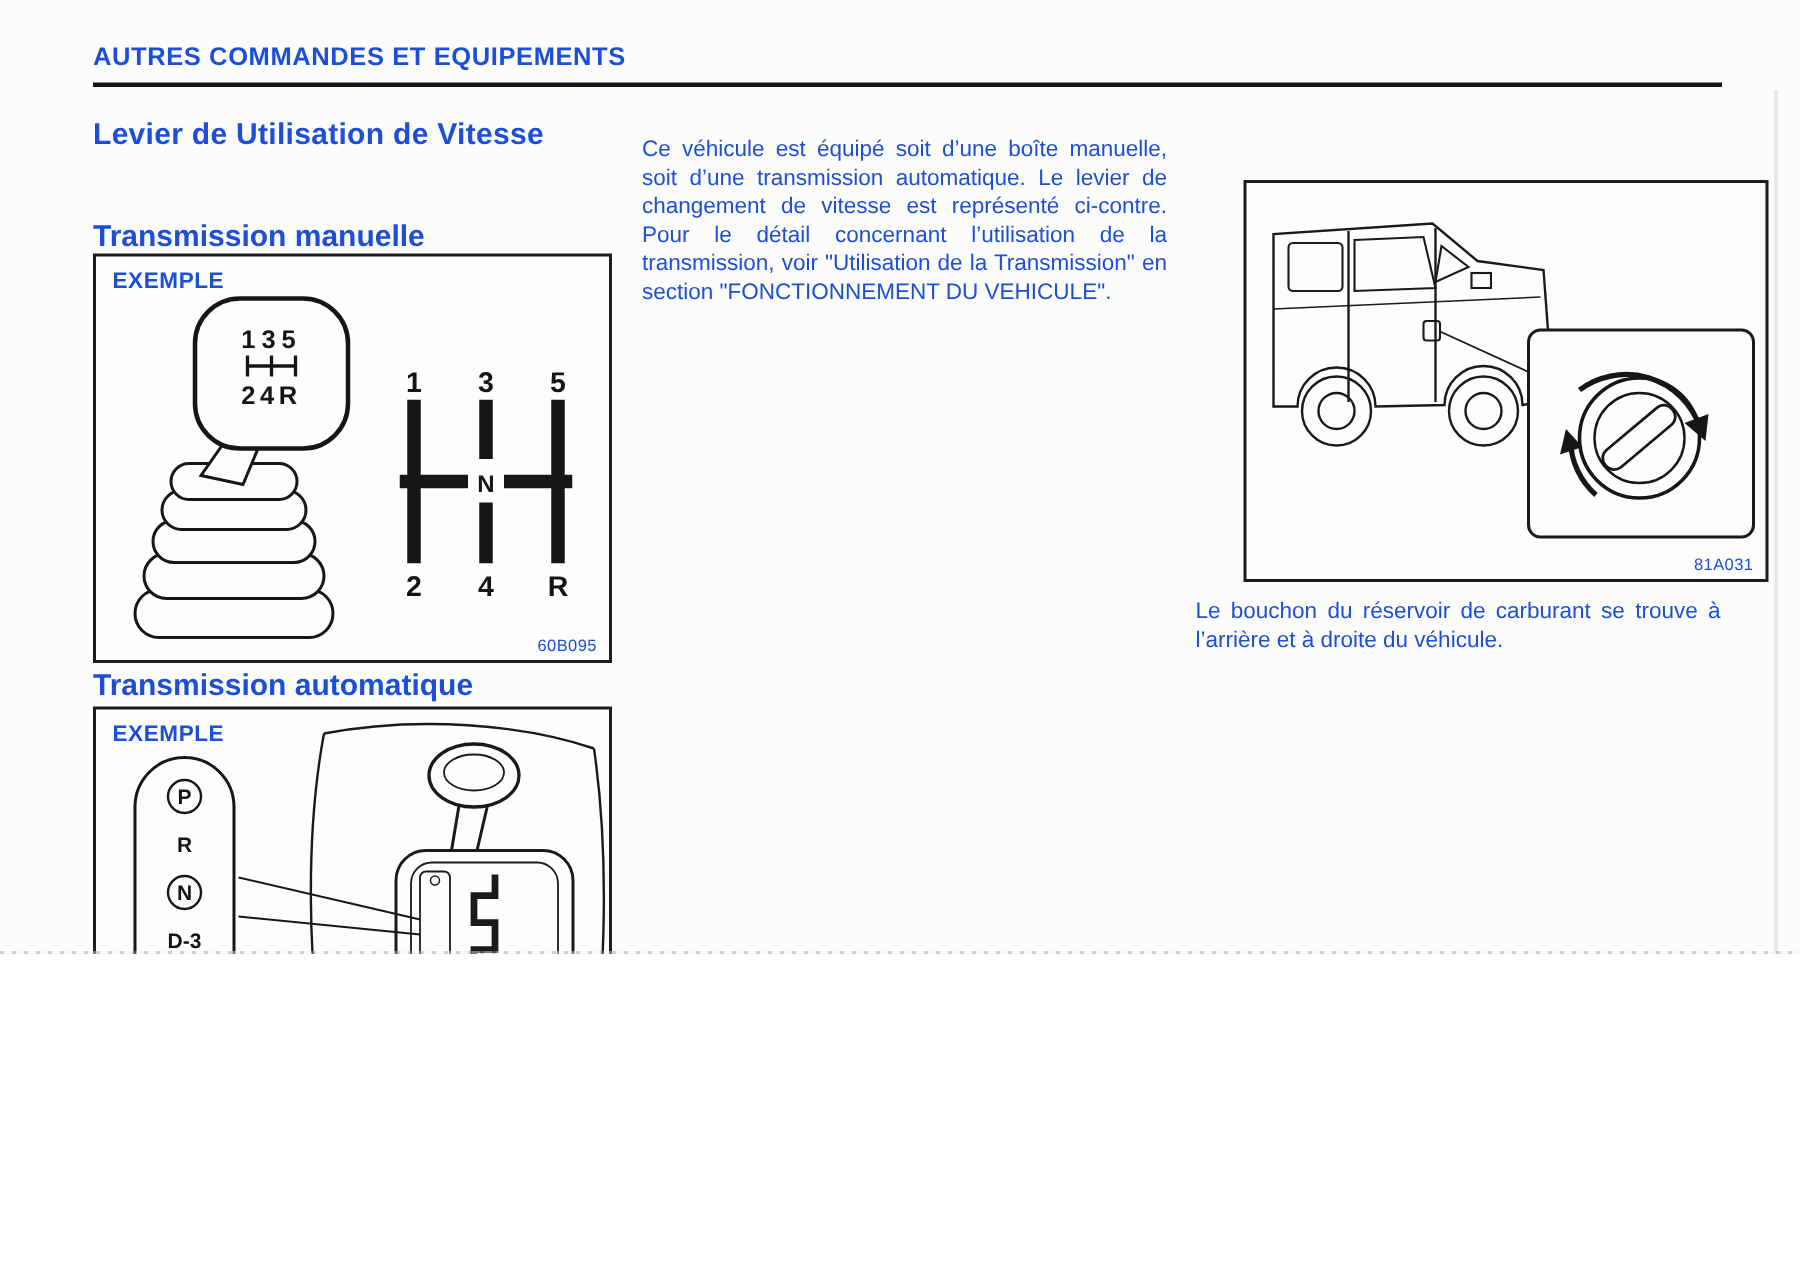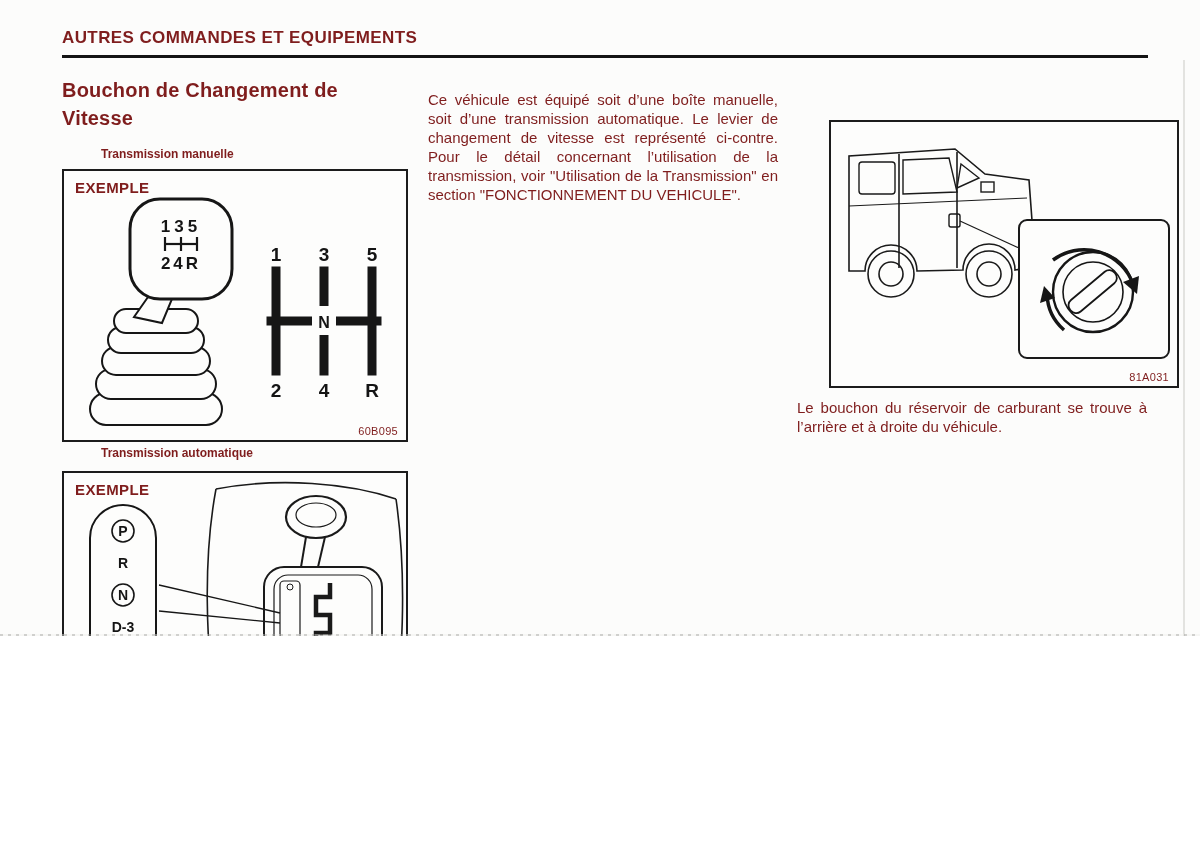--- a/index.html
+++ b/index.html
@@ -1,30 +1,30 @@
 <!DOCTYPE html>
 <html><head>
 <meta charset="utf-8">
 <style>
   * { margin:0; padding:0; box-sizing:border-box; }
   html,body { background:#ffffff; }
   .page {
     position:relative; width:1200px; height:636px;
     background:#fcfcfb; overflow:hidden;
     font-family:"Liberation Sans","DejaVu Sans",sans-serif;
-    color:#7f1d1d;
+    color:#1d4ed8;
   }
   .header-title { position:absolute; left:62px; top:28px; font-size:17px; font-weight:bold; letter-spacing:.4px; }
   .header-rule  { position:absolute; left:62px; top:55px; width:1086px; height:3px; background:#141414; }
 
   .col-title { font-size:20px; font-weight:bold; line-height:1.42; letter-spacing:.2px; }
   .left-title  { position:absolute; left:62px;  top:76px;  width:352px; }
   .right-title { position:absolute; left:797px; top:78px;  width:352px; }
 
-  .sub { position:absolute; left:62px; font-size:12px; font-weight:bold;margin-left:39px; }
+  .sub { position:absolute; left:62px; font-size:20px; font-weight:bold; }
   .sub-manual { top:147px; }
   .sub-auto   { top:446px; }
 
   .figure { position:absolute; border:2px solid #1c1c1c; background:#fdfdfc; }
   .fig-manual { left:62px;  top:169px; width:346px; height:273px; }
   .fig-auto   { left:62px;  top:471px; width:346px; height:266px; }
   .fig-fuel   { left:829px; top:120px; width:350px; height:268px;padding-left:12px; }
 
   .example { position:absolute; left:11px; top:8px; font-size:15px; font-weight:bold; letter-spacing:.4px; }
   .figcode { position:absolute; right:8px; bottom:3px; font-size:11px; letter-spacing:.3px; }
@@ -43,21 +43,21 @@
     background:repeating-linear-gradient(90deg,#9a9a96 0 3px,#efefec 3px 8px); }
 </style>
 </head>
 <body>
 
 <div class="page">
 
   <div class="header-title">AUTRES COMMANDES ET EQUIPEMENTS</div>
   <div class="header-rule"></div>
 
-  <div class="col-title left-title">Bouchon de Changement de Vitesse</div>
+  <div class="col-title left-title">Levier de Utilisation de Vitesse</div>
   <div class="sub sub-manual">Transmission manuelle</div>
 
   <div class="figure fig-manual">
     <svg width="342" height="269" viewBox="0 0 342 269">
 
       <g fill="#fdfdfc" stroke="#161616" stroke-width="2">
         <rect x="26" y="222" width="132" height="32" rx="16"></rect>
         <rect x="32" y="198" width="120" height="30" rx="15"></rect>
         <rect x="38" y="176" width="108" height="28" rx="14"></rect>
         <rect x="44" y="156" width="96" height="26" rx="13"></rect>

